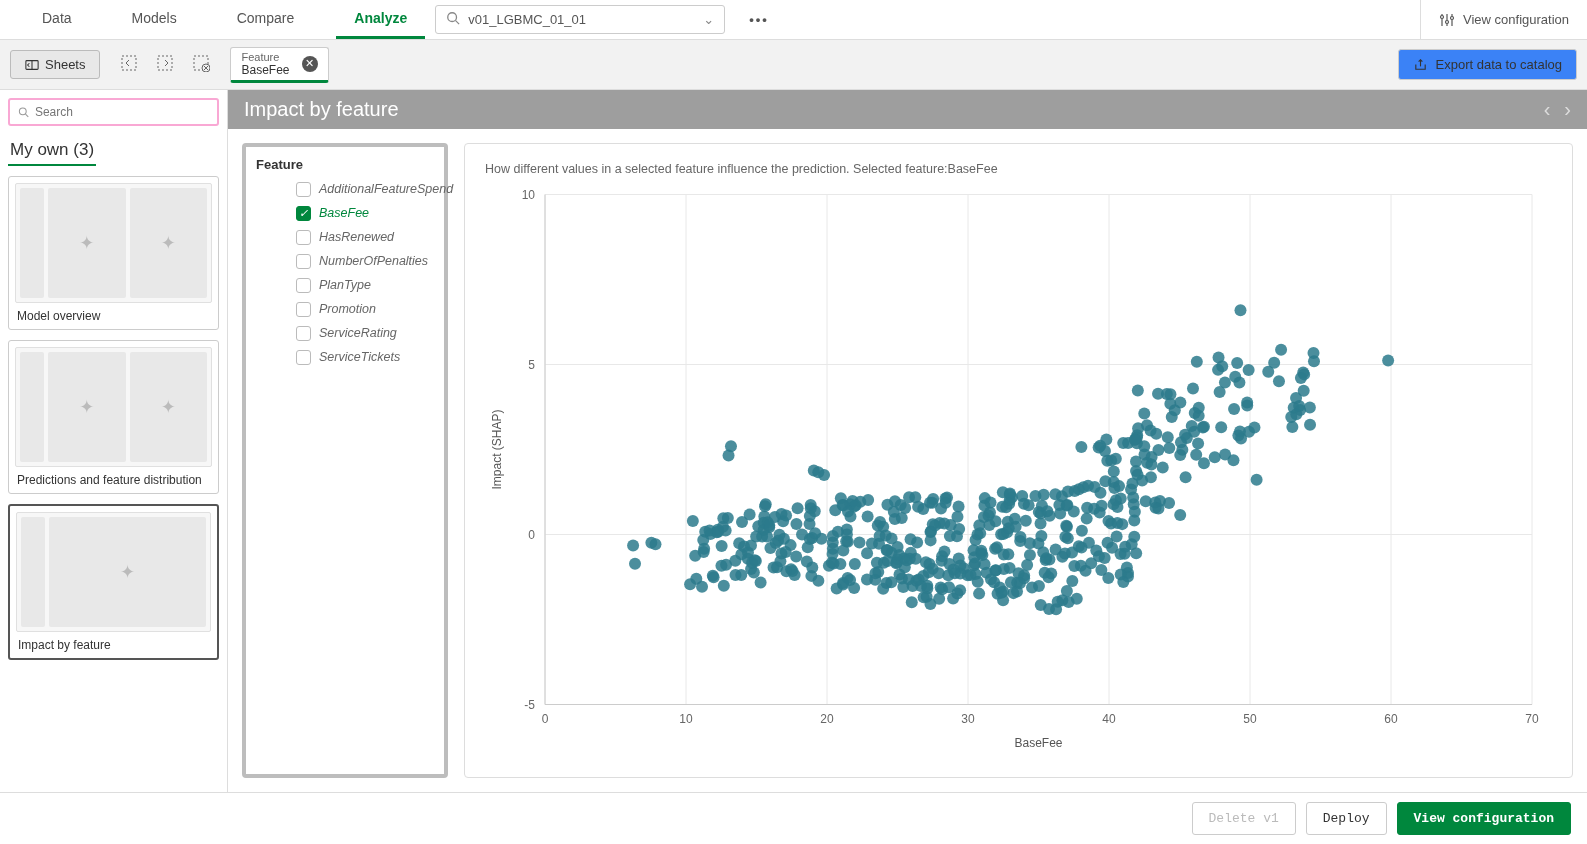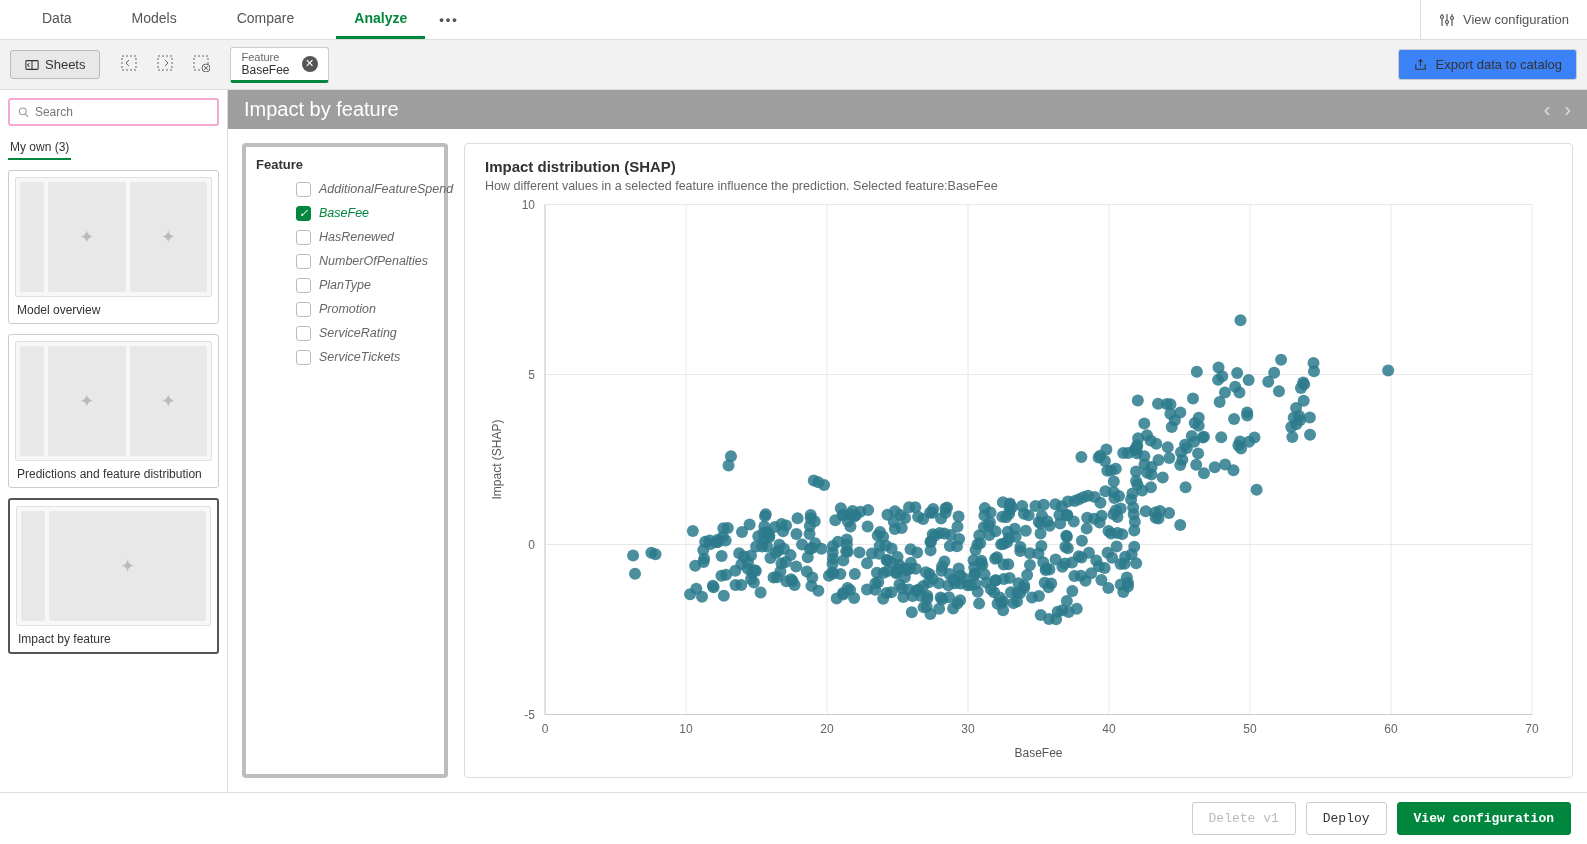--- a/index.html
+++ b/index.html
@@ -31,21 +31,21 @@
 .feature-chip .close { background: #555; color: #fff; width: 16px; height: 16px; border-radius: 50%; display: flex; align-items: center; justify-content: center; font-size: 11px; cursor: pointer; }
 .export-btn { margin-left: auto; background: #3b82f6; border: 1px solid #ccc; border-radius: 3px; padding: 7px 14px; display: flex; align-items: center; cursor: pointer; }
 .export-btn svg { margin-right: 8px; }
 
 
 .body { flex: 1; display: flex; min-height: 0; }
 .sidebar { width: 228px; border-right: 1px solid #ddd; padding: 8px; display: flex; flex-direction: column; gap: 10px; overflow: auto; }
 .side-search { border: 2px solid #f9a8d4; border-radius: 3px; padding: 5px 8px; display: flex; align-items: center; color: #999; }
 .side-search svg { margin-right: 6px; }
 .side-search input { border: none; outline: none; width: 100%; font-size: 12px; }
-.side-group { font-size: 12px; color: #333; padding: 4px 2px; border-bottom: 2px solid #00873d; width: fit-content; }
+.side-group { font-size: 17px; color: #333; padding: 4px 2px; border-bottom: 2px solid #00873d; width: fit-content; }
 .sheet-card { border: 1px solid #ccc; border-radius: 3px; padding: 6px; cursor: pointer; }
 .sheet-card.selected { border: 2px solid #555; }
 .sheet-thumb { background: #f7f7f7; height: 120px; border: 1px solid #e0e0e0; border-radius: 2px; display: flex; gap: 4px; padding: 4px; }
 .sheet-thumb .col { background: #e8e8e8; border-radius: 2px; }
 .sheet-thumb .col.narrow { width: 24px; }
 .sheet-thumb .col.wide { flex: 1; display: flex; align-items: center; justify-content: center; color: #bbb; font-size: 18px; }
 .sheet-title { font-size: 12px; color: #333; padding: 6px 2px 0; }
 
 
 .main { flex: 1; display: flex; flex-direction: column; min-width: 0; }
@@ -79,20 +79,30 @@
 
 <div class="app">
 
   <div class="topnav">
     <div class="tabs" id="nav-tabs">
         <div class="tab">Data</div>
         <div class="tab">Models</div>
         <div class="tab">Compare</div>
         <div class="tab active">Analyze</div>
       </div>
+    <div class="model-select">
+      <span class="search-ic">
+        <svg width="14" height="14" viewBox="0 0 16 16" fill="none" stroke="currentColor" stroke-width="1.5">
+            <circle cx="7" cy="7" r="5"></circle>
+            <line x1="11" y1="11" x2="15" y2="15"></line>
+          </svg>
+      </span>
+      <span>v01_LGBMC_01_01</span>
+      <span class="chev">⌄</span>
+    </div>
     <div class="more-btn">•••</div>
     <div class="spacer"></div>
     <div class="view-config-top">
       <svg width="16" height="16" viewBox="0 0 16 16" fill="none" stroke="currentColor" stroke-width="1.2">
           <line x1="3" y1="2" x2="3" y2="14"></line>
           <line x1="8" y1="2" x2="8" y2="14"></line>
           <line x1="13" y1="2" x2="13" y2="14"></line>
           <circle cx="3" cy="5" r="1.5" fill="#fff"></circle>
           <circle cx="8" cy="10" r="1.5" fill="#fff"></circle>
           <circle cx="13" cy="6" r="1.5" fill="#fff"></circle>
@@ -221,21 +231,20 @@
                 <div class="chk"></div>
                 <span>ServiceRating</span>
               </div>
               <div class="feat-item">
                 <div class="chk"></div>
                 <span>ServiceTickets</span>
               </div>
             </div>
         </div>
         <div class="chart-panel">
-          <h3>Impact distribution (SHAP)</h3>
           <div class="sub">How different values in a selected feature influence the prediction. Selected feature:BaseFee</div>
           <div class="plot-wrap">
             <svg id="scatter" viewBox="0 0 1067 570">
                 <line x1="60" x2="60" y1="10" y2="520" stroke="#e8e8e8"></line>
                 <text x="60" y="538" text-anchor="middle" font-size="12" fill="#666">0</text>
                 <line x1="201" x2="201" y1="10" y2="520" stroke="#e8e8e8"></line>
                 <text x="201" y="538" text-anchor="middle" font-size="12" fill="#666">10</text>
                 <line x1="342" x2="342" y1="10" y2="520" stroke="#e8e8e8"></line>
                 <text x="342" y="538" text-anchor="middle" font-size="12" fill="#666">20</text>
                 <line x1="483" x2="483" y1="10" y2="520" stroke="#e8e8e8"></line>

